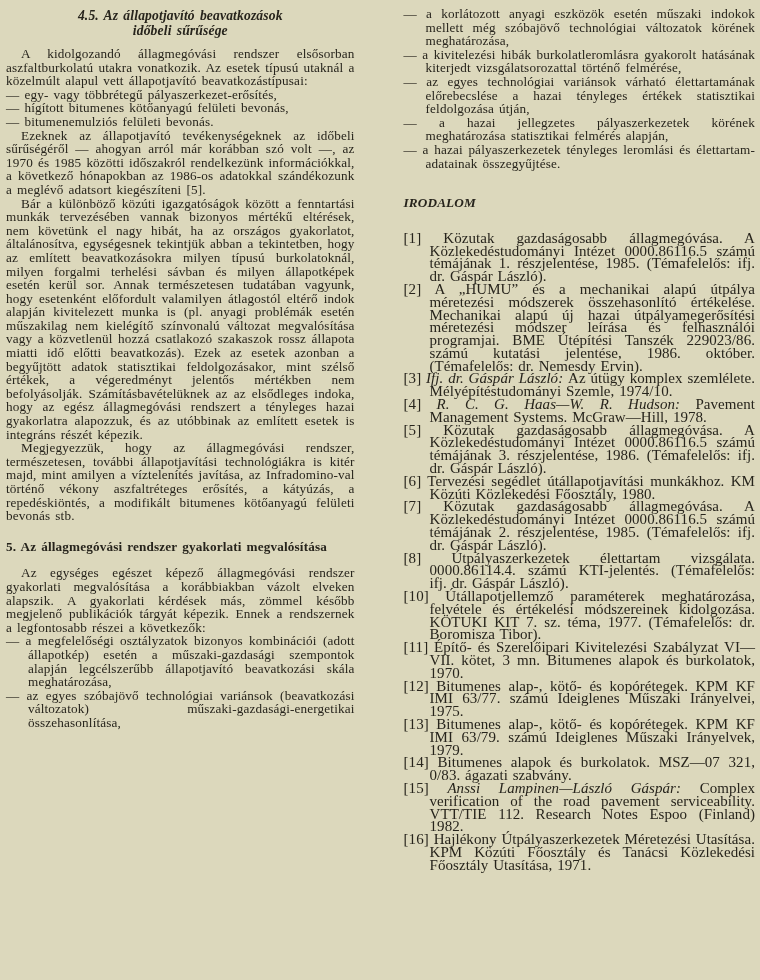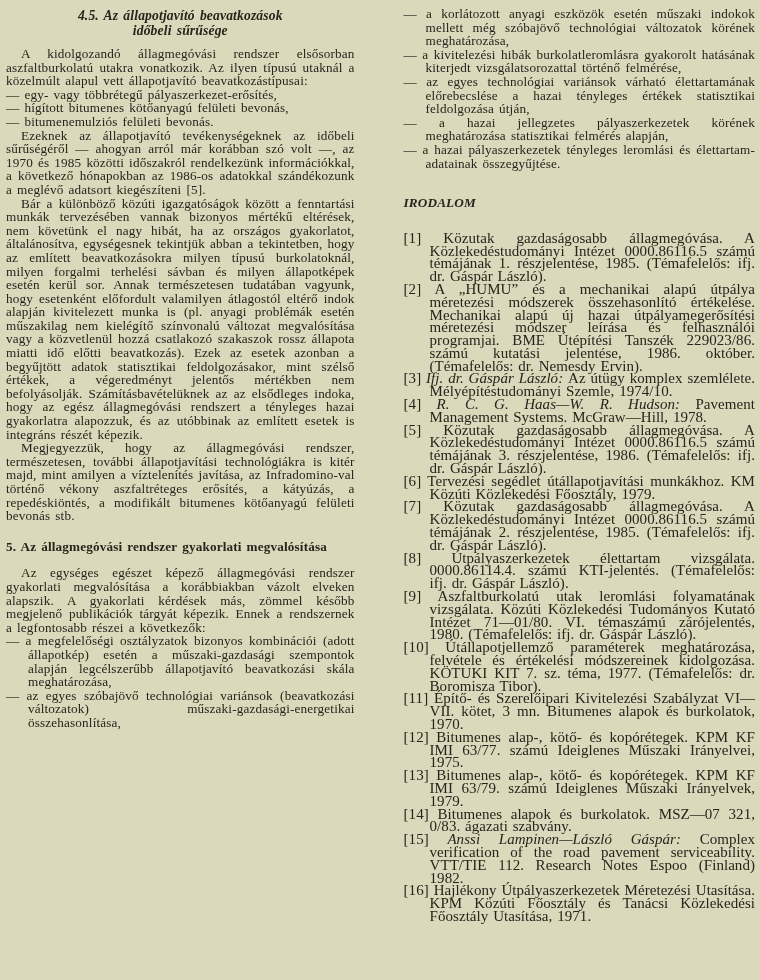--- a/index.html
+++ b/index.html
@@ -77,21 +77,21 @@
 <body>
 
 <div class="page">
 
   <div class="col col-left body-text">
     <div class="h45">
       <span>4.5. Az állapotjavító beavatkozások</span><br>
       <span>időbeli sűrűsége</span>
     </div>
 
-    <p class="indent">A kidolgozandó állagmegóvási rendszer elsősorban aszfaltburkolatú utakra vonatkozik. Az ilyen típusú utaknál a közelmúlt alapul vett állapotjavító beavatkozástípusai:</p>
+    <p class="indent">A kidolgozandó állagmegóvási rendszer elsősorban aszfaltburkolatú utakra vonatkozik. Az esetek típusú utaknál a közelmúlt alapul vett állapotjavító beavatkozástípusai:</p>
 
     <p class="hang">— egy- vagy többrétegű pályaszerkezet-erősítés,</p>
     <p class="hang">— hígított bitumenes kötőanyagú felületi bevonás,</p>
     <p class="hang">— bitumenemulziós felületi bevonás.</p>
 
     <p class="indent">Ezeknek az állapotjavító tevékenységeknek az időbeli sűrűségéről — ahogyan arról már korábban szó volt —, az 1970 és 1985 közötti időszakról rendelkezünk információkkal, a következő hónapokban az 1986-os adatokkal szándékozunk a meglévő adatsort kiegészíteni [5].</p>
     <p class="indent">Bár a különböző közúti igazgatóságok között a fenntartási munkák tervezésében vannak bizonyos mértékű eltérések, nem követünk el nagy hibát, ha az országos gyakorlatot, általánosítva, egységesnek tekintjük abban a tekintetben, hogy az említett beavatkozásokra milyen típusú burkolatoknál, milyen forgalmi terhelési sávban és milyen állapotképek esetén kerül sor. Annak természetesen tudatában vagyunk, hogy esetenként előfordult valamilyen átlagostól eltérő indok alapján kivitelezett munka is (pl. anyagi problémák esetén műszakilag nem kielégítő színvonalú változat megvalósítása vagy a közvetlenül hozzá csatlakozó szakaszok rossz állapota miatti idő előtti beavatkozás). Ezek az esetek azonban a begyűjtött adatok statisztikai feldolgozásakor, mint szélső értékek, a végeredményt jelentős mértékben nem befolyásolják. Számításbavételüknek az az elsődleges indoka, hogy az egész állagmegóvási rendszert a tényleges hazai gyakorlatra alapozzuk, és az utóbbinak az említett esetek is integráns részét képezik.</p>
     <p class="indent">Megjegyezzük, hogy az állagmegóvási rendszer, természetesen, további állapotjavítási technológiákra is kitér majd, mint amilyen a víztelenítés javítása, az Infradomino-val történő vékony aszfaltréteges erősítés, a kátyúzás, a repedéskiöntés, a modifikált bitumenes kötőanyagú felületi bevonás stb.</p>
 
     <p class="sec5">5. Az állagmegóvási rendszer gyakorlati megvalósítása</p>
@@ -112,24 +112,23 @@
     </div>
 
     <p class="irodalom">IRODALOM</p>
 
     <div class="refs">
       <p class="ref"><span class="num">[1]</span> <span class="author"></span><span>Közutak gazdaságosabb állagmegóvása. A Közlekedéstudományi Intézet 0000.86116.5 számú témájának 1. részjelentése, 1985. (Témafelelős: ifj. dr. Gáspár László).</span></p>
       <p class="ref"><span class="num">[2]</span> <span class="author"></span><span>A „HUMU” és a mechanikai alapú útpálya méretezési módszerek összehasonlító értékelése. Mechanikai alapú új hazai útpályamegerősítési méretezési módszer leírása és felhasználói programjai. BME Útépítési Tanszék 229023/86. számú kutatási jelentése, 1986. október. (Témafelelős: dr. Nemesdy Ervin).</span></p>
       <p class="ref"><span class="num">[3]</span> <span class="author">Ifj. dr. Gáspár László: </span><span>Az útügy komplex szemlélete. Mélyépítéstudományi Szemle, 1974/10.</span></p>
       <p class="ref"><span class="num">[4]</span> <span class="author">R. C. G. Haas—W. R. Hudson: </span><span>Pavement Management Systems. McGraw—Hill, 1978.</span></p>
       <p class="ref"><span class="num">[5]</span> <span class="author"></span><span>Közutak gazdaságosabb állagmegóvása. A Közlekedéstudományi Intézet 0000.86116.5 számú témájának 3. részjelentése, 1986. (Témafelelős: ifj. dr. Gáspár László).</span></p>
-      <p class="ref"><span class="num">[6]</span> <span class="author"></span><span>Tervezési segédlet útállapotjavítási munkákhoz. KM Közúti Közlekedési Főosztály, 1979.</span></p>
+      <p class="ref"><span class="num">[6]</span> <span class="author"></span><span>Tervezési segédlet útállapotjavítási munkákhoz. KM Közúti Közlekedési Főosztály, 1980.</span></p>
       <p class="ref"><span class="num">[7]</span> <span class="author"></span><span>Közutak gazdaságosabb állagmegóvása. A Közlekedéstudományi Intézet 0000.86116.5 számú témájának 2. részjelentése, 1985. (Témafelelős: ifj. dr. Gáspár László).</span></p>
       <p class="ref"><span class="num">[8]</span> <span class="author"></span><span>Útpályaszerkezetek élettartam vizsgálata. 0000.86114.4. számú KTI-jelentés. (Témafelelős: ifj. dr. Gáspár László).</span></p>
-      <p class="ref"><span class="num">[9]</span> <span class="author"></span><span>Aszfaltburkolatú utak leromlási folyamatának vizsgálata. Közúti Közlekedési Tudományos Kutató Intézet 71—01/80. VI. témaszámú zárójelentés, 1980. (Témafelelős: ifj. dr. Gáspár László).</span></p>
       <p class="ref"><span class="num">[10]</span> <span class="author"></span><span>Útállapotjellemző paraméterek meghatározása, felvétele és értékelési módszereinek kidolgozása. KÖTUKI KIT 7. sz. téma, 1977. (Témafelelős: dr. Boromisza Tibor).</span></p>
       <p class="ref"><span class="num">[11]</span> <span class="author"></span><span>Építő- és Szerelőipari Kivitelezési Szabályzat VI—VII. kötet, 3 mn. Bitumenes alapok és burkolatok, 1970.</span></p>
       <p class="ref"><span class="num">[12]</span> <span class="author"></span><span>Bitumenes alap-, kötő- és kopórétegek. KPM KF IMI 63/77. számú Ideiglenes Műszaki Irányelvei, 1975.</span></p>
       <p class="ref"><span class="num">[13]</span> <span class="author"></span><span>Bitumenes alap-, kötő- és kopórétegek. KPM KF IMI 63/79. számú Ideiglenes Műszaki Irányelvek, 1979.</span></p>
       <p class="ref"><span class="num">[14]</span> <span class="author"></span><span>Bitumenes alapok és burkolatok. MSZ—07 321, 0/83. ágazati szabvány.</span></p>
       <p class="ref"><span class="num">[15]</span> <span class="author">Anssi Lampinen—László Gáspár: </span><span>Complex verification of the road pavement serviceability. VTT/TIE 112. Research Notes Espoo (Finland) 1982.</span></p>
       <p class="ref"><span class="num">[16]</span> <span class="author"></span><span>Hajlékony Útpályaszerkezetek Méretezési Utasítása. KPM Közúti Főosztály és Tanácsi Közlekedési Főosztály Utasítása, 1971.</span></p>
     </div>
   </div>
 

